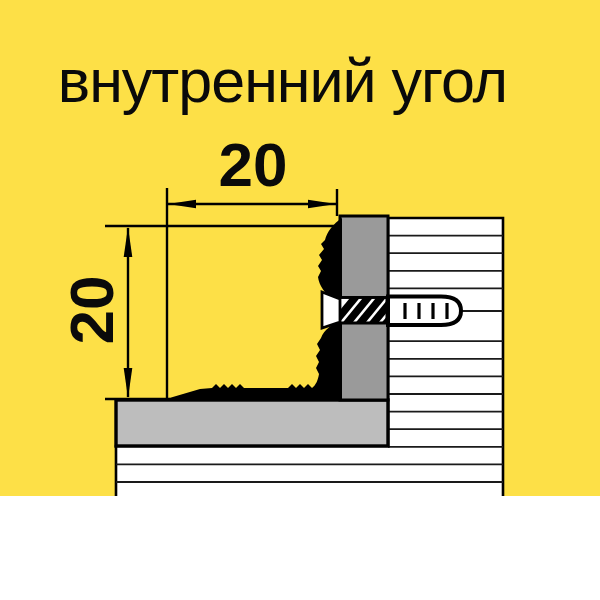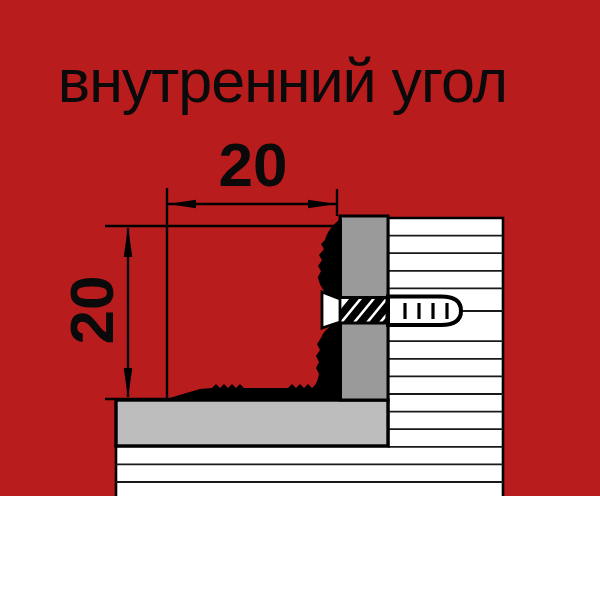--- a/index.html
+++ b/index.html
@@ -1,19 +1,19 @@
 <!DOCTYPE html>
 <html><head>
 <meta charset="utf-8">
 <style>
   html,body{margin:0;padding:0;}
   .page{
     position:relative;
     width:600px;height:496px;
-    background:#b91c1c;
+    background:#fde047;
     overflow:hidden;
     font-family:"Liberation Sans", sans-serif;
   }
   .title{
     position:absolute;
     left:0; top:46px; width:565px;
     text-align:center;
     font-size:61px;
     font-weight:400;
     letter-spacing:-1px;

